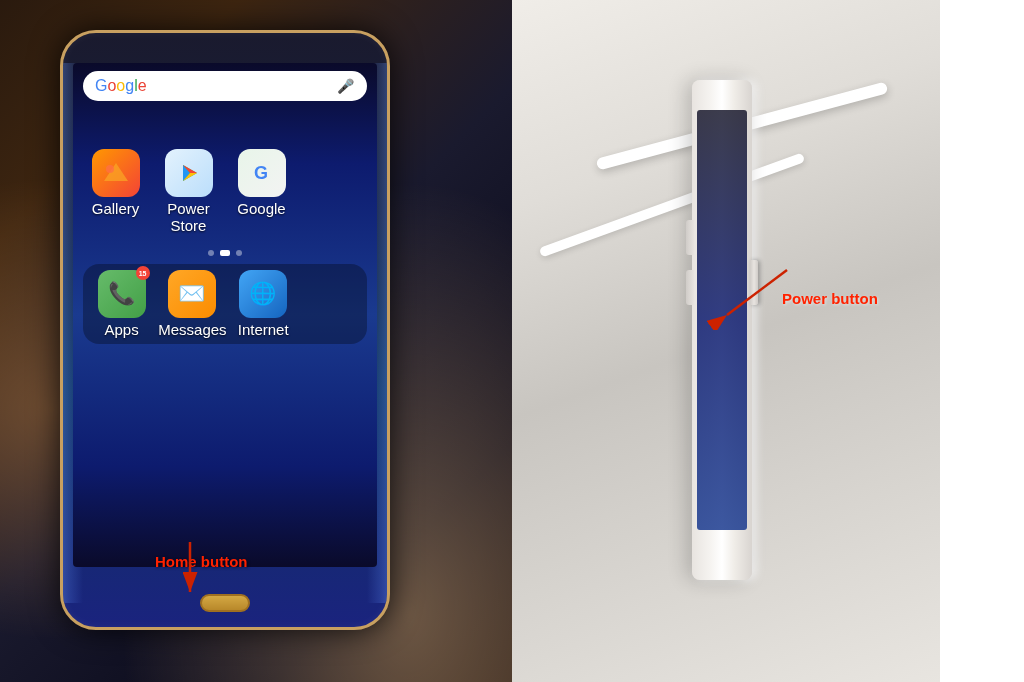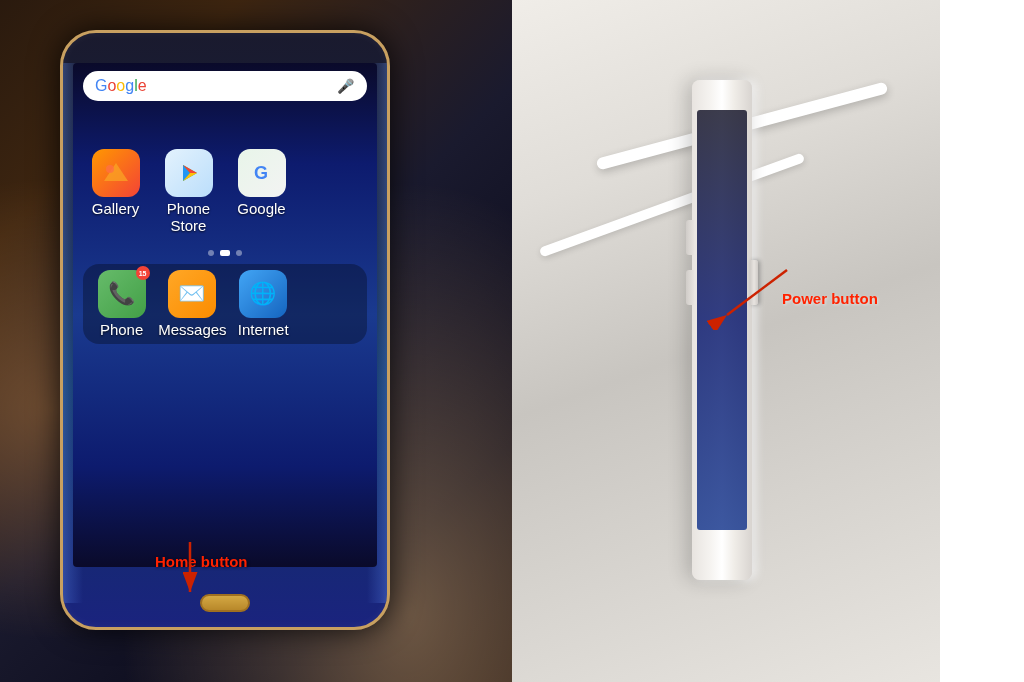--- a/index.html
+++ b/index.html
@@ -330,21 +330,21 @@
         <div class="app-item">
           <div class="app-icon icon-playstore">
             <svg width="28" height="28" viewBox="0 0 28 28">
                 <rect width="28" height="28" rx="6" fill="none"></rect>
                 <polygon points="8,6 22,14 8,22" fill="#4caf50"></polygon>
                 <polygon points="8,6 15,14 8,22" fill="#2196f3"></polygon>
                 <polygon points="8,6 22,14 15,14" fill="#f44336"></polygon>
                 <polygon points="8,22 15,14 22,14" fill="#ffc107"></polygon>
               </svg>
           </div>
-          <span class="app-label">Phone Store</span>
+          <span class="app-label">Power Store</span>
         </div>
 
         <div class="app-item">
           <div class="app-icon icon-google">
             <svg width="28" height="28" viewBox="0 0 28 28">
                 <rect width="28" height="28" rx="6" fill="none"></rect>
                 <text x="6" y="20" font-size="18" font-weight="bold" fill="#4285f4">G</text>
               </svg>
           </div>
           <span class="app-label">Google</span>
@@ -357,21 +357,21 @@
         <div class="dot"></div>
       </div>
 
       <div class="dock">
 
         <div class="app-item">
           <div class="app-icon" style="background:linear-gradient(135deg,#66bb6a,#43a047); position:relative;">
             <span style="font-size:22px;">📞</span>
             <div class="badge-count">15</div>
           </div>
-          <span class="app-label">Phone</span>
+          <span class="app-label">Apps</span>
         </div>
 
         <div class="app-item">
           <div class="app-icon" style="background:linear-gradient(135deg,#ffa726,#fb8c00);">
             <span style="font-size:22px;">✉️</span>
           </div>
           <span class="app-label">Messages</span>
         </div>
 
         <div class="app-item">

